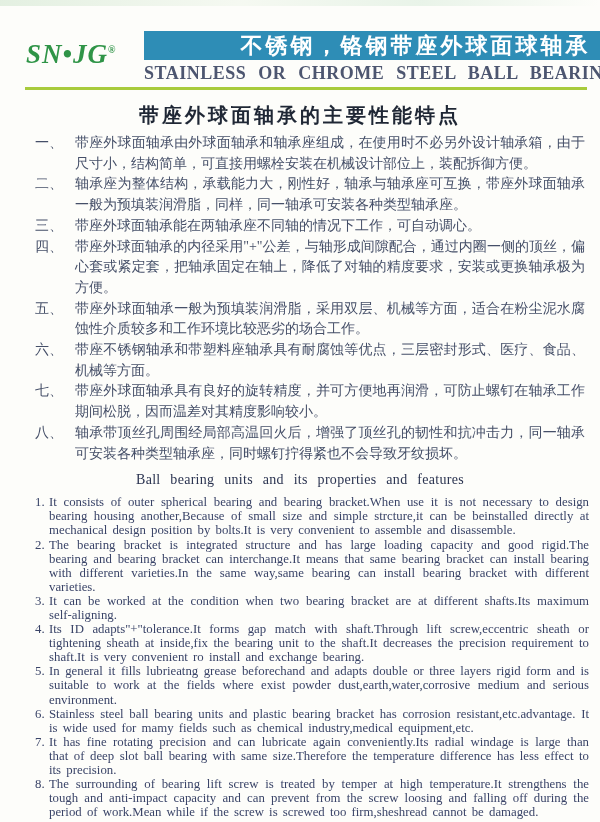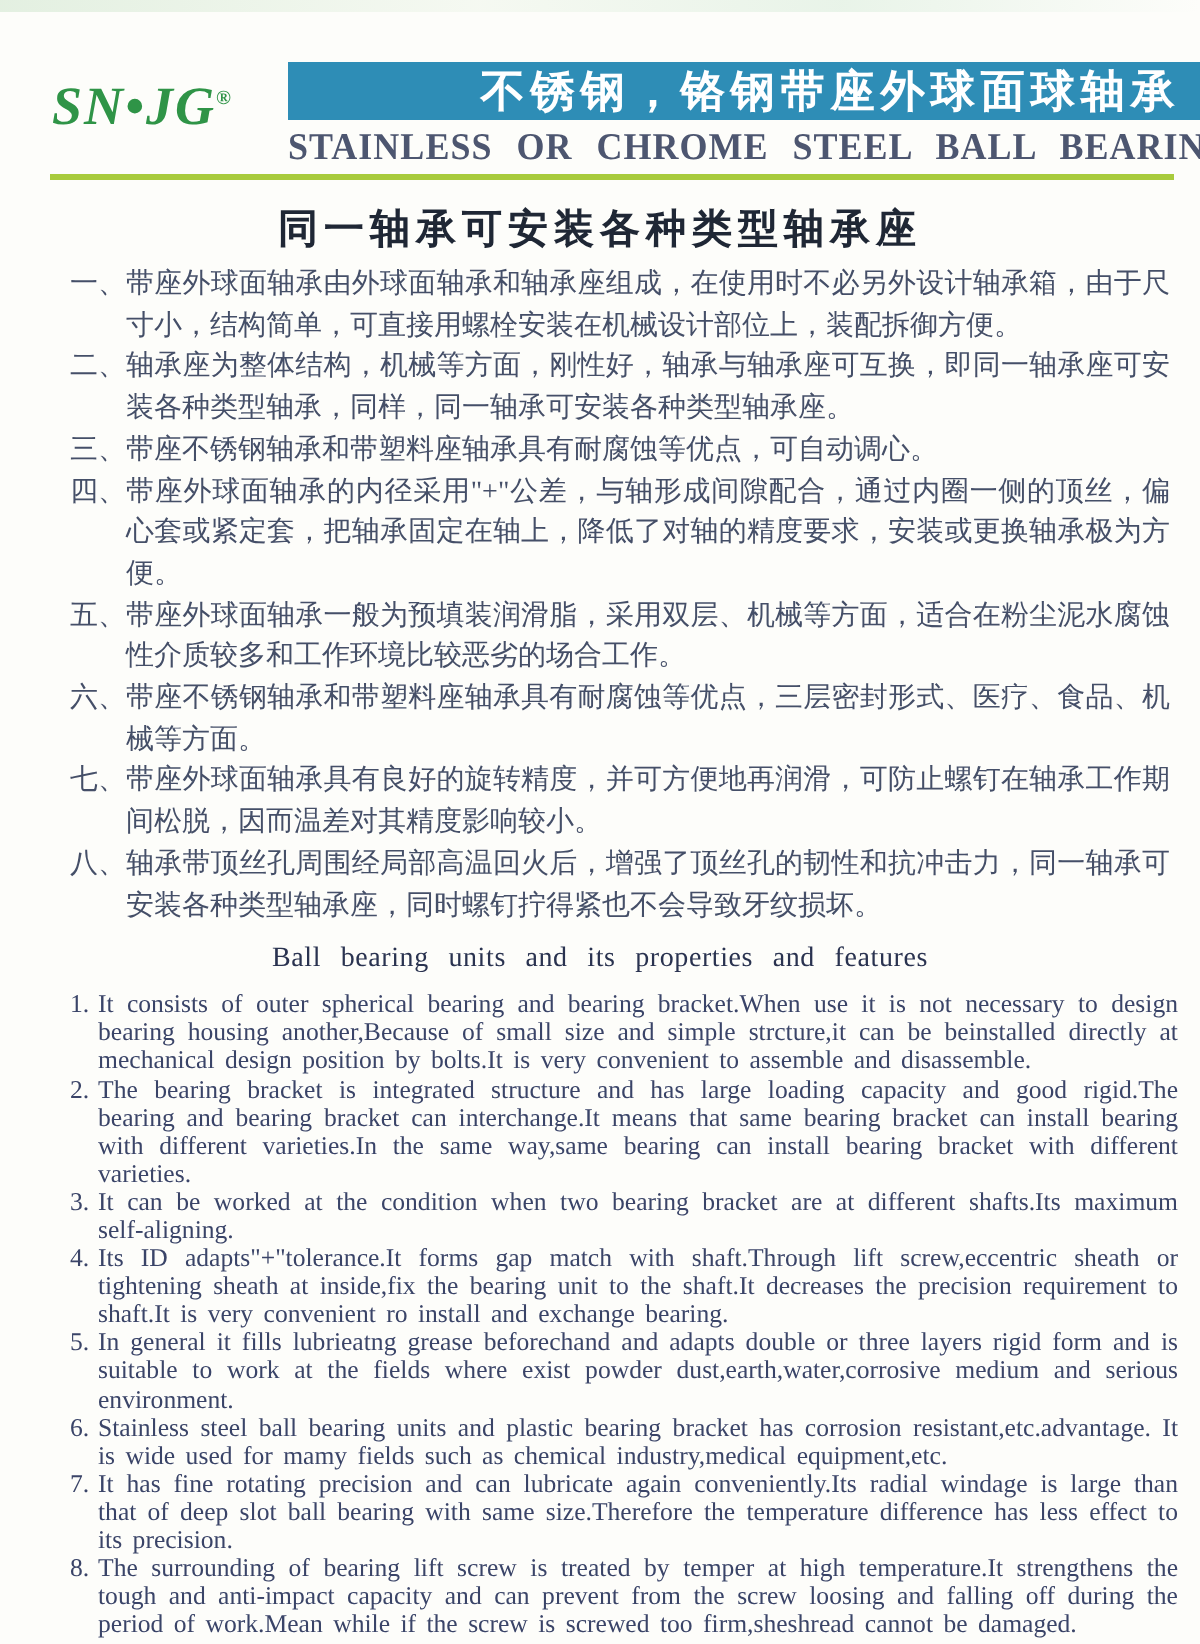--- a/index.html
+++ b/index.html
@@ -65,21 +65,21 @@
   .cn-title{
     text-align:center;
     font-weight:bold;font-size:20px;
     color:var(--cn-title-color);
     letter-spacing:3px;
     margin-top:12px;line-height:26px;
   }
   .cn-list{margin:5px 15px 0 35px;}
   .cn-item{display:flex;color:var(--cn-text-color);font-size:14px;line-height:20.7px;}
   .cn-num{width:28px;flex-shrink:0;}
-  .cn-text{flex:1;text-align:justify;text-justify:inter-ideograph;}
+  .cn-text{flex:1;text-align:justify;text-justify:inter-ideograph;margin-left:12px;}
   
   .en-title{
     text-align:center;
     font-family:"Liberation Serif","DejaVu Serif",serif;
     font-size:14px;color:var(--en-title-color);
     word-spacing:6px;letter-spacing:.3px;
     margin-top:3px;line-height:25px;
   }
   .en-list{margin:3px 11px 0 35px;}
   .en-item{display:flex;color:var(--en-text-color);font-size:12.8px;line-height:14.1px;}
@@ -93,34 +93,34 @@
 
 <div class="header">
   <div class="logo"><span>SN•JG</span><span class="reg">®</span></div>
   <div class="header-right">
     <div class="banner">不锈钢，铬钢带座外球面球轴承</div>
     <div class="subtitle">STAINLESS  OR  CHROME  STEEL  BALL  BEARING  UNITS</div>
   </div>
 </div>
 <hr class="green-rule">
 
-<div class="cn-title">同一轴承可安装各种类型轴承座</div>
+<div class="cn-title">带座外球面轴承的主要性能特点</div>
 
 <div class="cn-list">
   <div class="cn-item">
     <span class="cn-num">一、</span>
     <span class="cn-text">带座外球面轴承由外球面轴承和轴承座组成，在使用时不必另外设计轴承箱，由于尺寸小，结构简单，可直接用螺栓安装在机械设计部位上，装配拆御方便。</span>
   </div>
   <div class="cn-item">
     <span class="cn-num">二、</span>
-    <span class="cn-text">轴承座为整体结构，机械等方面，刚性好，轴承与轴承座可互换，即同一轴承座可安装各种类型轴承，同样，同一轴承可安装各种类型轴承座。</span>
+    <span class="cn-text">轴承座为整体结构，承载能力大，刚性好，轴承与轴承座可互换，带座外球面轴承一般为预填装润滑脂，同样，同一轴承可安装各种类型轴承座。</span>
   </div>
   <div class="cn-item">
     <span class="cn-num">三、</span>
-    <span class="cn-text">带座不锈钢轴承和带塑料座轴承具有耐腐蚀等优点，可自动调心。</span>
+    <span class="cn-text">带座外球面轴承能在两轴承座不同轴的情况下工作，可自动调心。</span>
   </div>
   <div class="cn-item">
     <span class="cn-num">四、</span>
     <span class="cn-text">带座外球面轴承的内径采用"+"公差，与轴形成间隙配合，通过内圈一侧的顶丝，偏心套或紧定套，把轴承固定在轴上，降低了对轴的精度要求，安装或更换轴承极为方便。</span>
   </div>
   <div class="cn-item">
     <span class="cn-num">五、</span>
     <span class="cn-text">带座外球面轴承一般为预填装润滑脂，采用双层、机械等方面，适合在粉尘泥水腐蚀性介质较多和工作环境比较恶劣的场合工作。</span>
   </div>
   <div class="cn-item">

